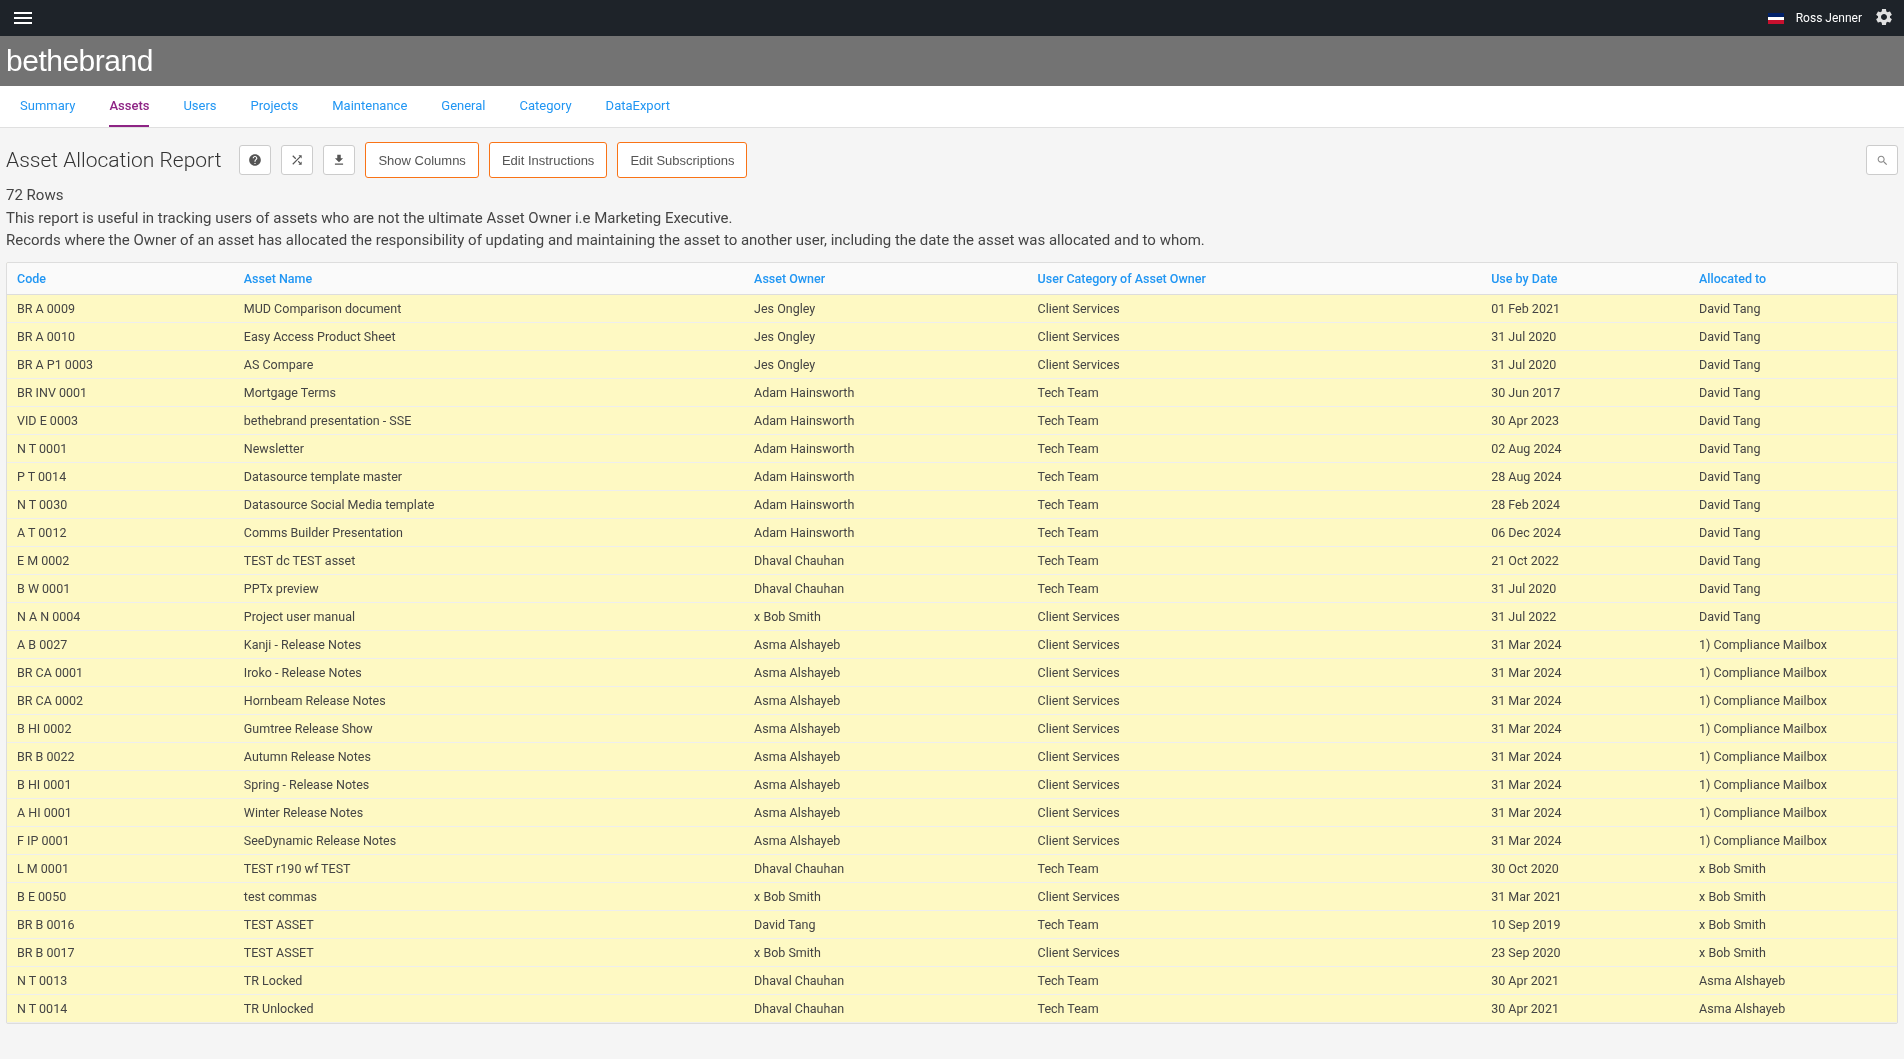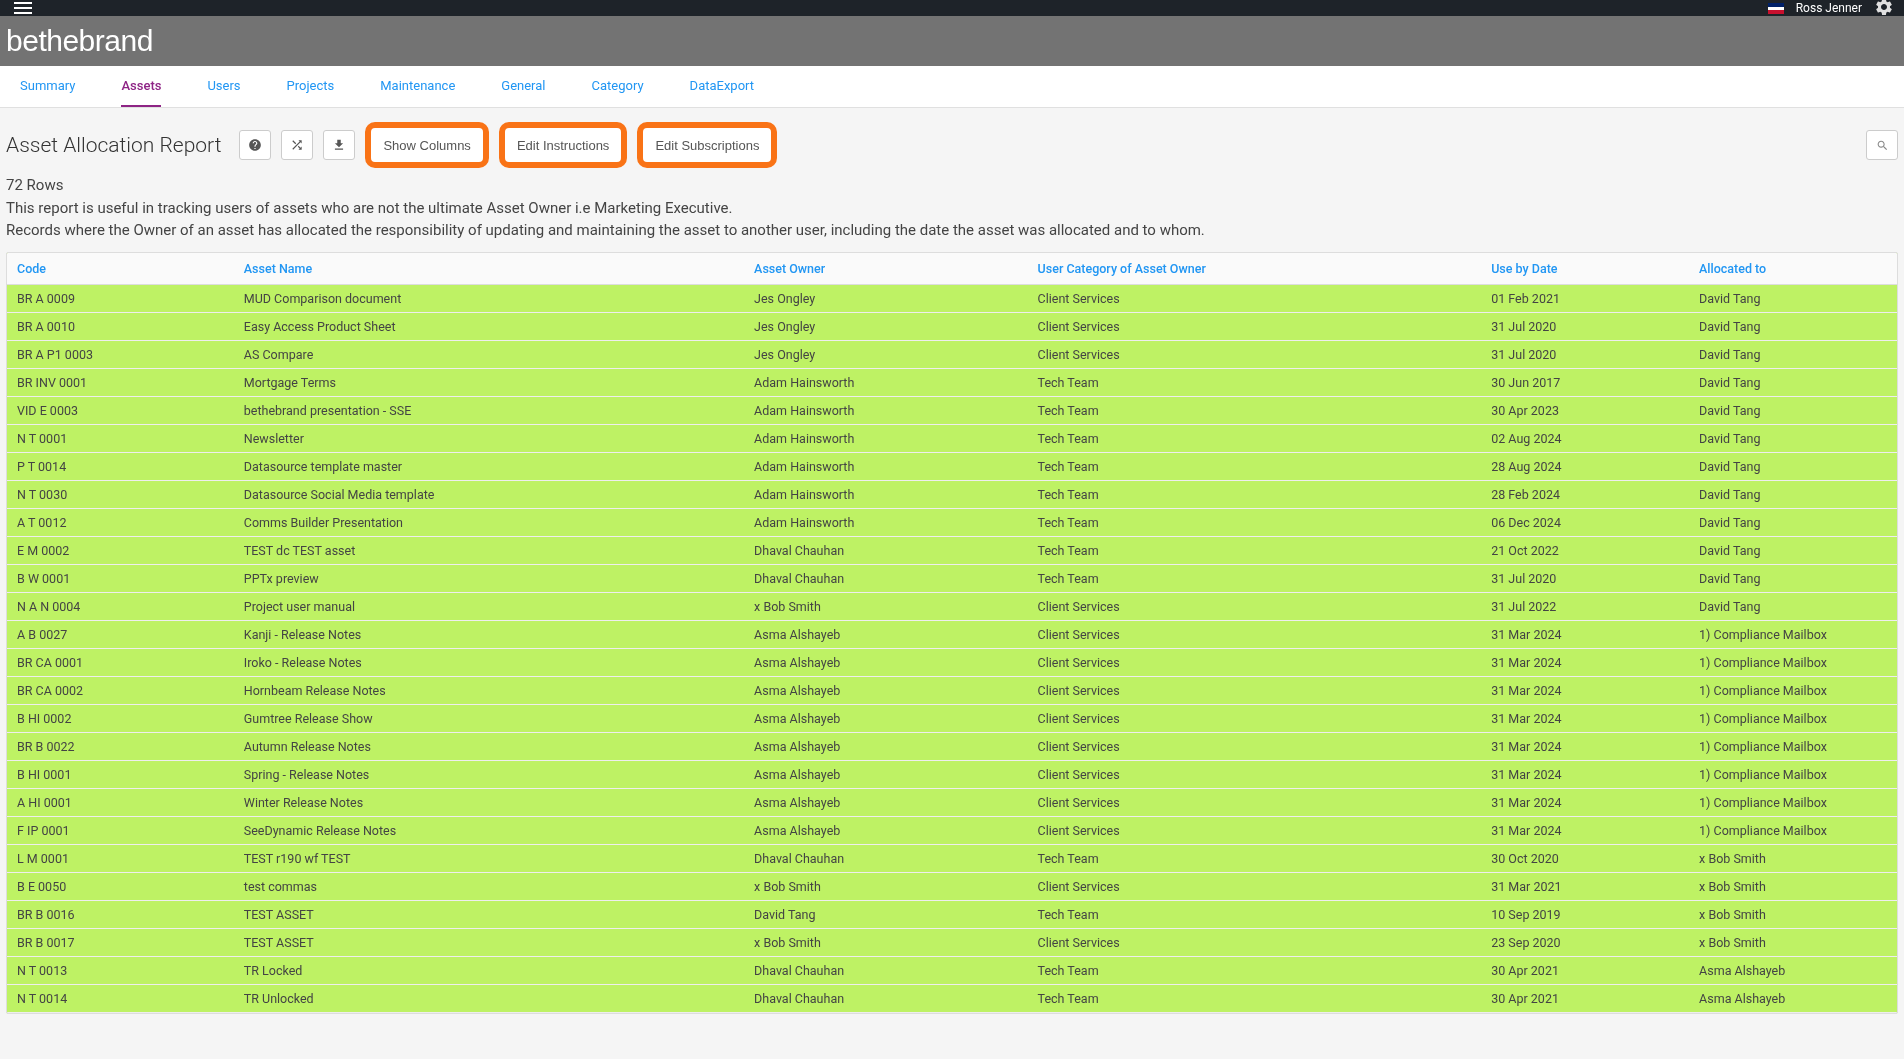--- a/index.html
+++ b/index.html
@@ -1,45 +1,45 @@
 <!DOCTYPE html>
 <html><head>
 <meta charset="utf-8">
 <style>
 * { margin: 0; padding: 0; box-sizing: border-box; }
 body { font-family: -apple-system, BlinkMacSystemFont, "Segoe UI", Roboto, Helvetica, Arial, sans-serif; font-size: 13px; color: #333; background: #f5f5f5; }
 
-.topbar { background: #1e2329; height: 16px; display: flex; align-items: center; justify-content: space-between; padding: 0 10px; color: #fff; }
+.topbar { background: #1e2329; height: 36px; display: flex; align-items: center; justify-content: space-between; padding: 0 10px; color: #fff; }
 .topbar-left { display: flex; align-items: center; gap: 10px; }
 .hamburger { display: flex; flex-direction: column; gap: 3px; cursor: pointer; padding: 4px; }
 .hamburger span { width: 18px; height: 2px; background: #fff; display: block; }
 .topbar-right { display: flex; align-items: center; gap: 12px; font-size: 12px; }
 .flag { width: 16px; height: 11px; background: linear-gradient(180deg,#012169 33%,#fff 33% 66%,#c8102e 66%); position: relative; }
 .gear-icon svg { width: 20px; height: 20px; fill: #e0e0e0; }
 
 .brandbar { background: #737373; height: 50px; display: flex; align-items: center; padding: 0 6px; }
 .brand-logo { color: #fff; font-size: 30px; font-weight: 300; letter-spacing: -0.5px; font-family: "Segoe UI Light", "Helvetica Neue", sans-serif; }
 .brand-logo .bold { font-weight: 400; }
 
-.tabs { background: #fff; border-bottom: 1px solid #e0e0e0; padding: 0 20px; display: flex; gap: 46px; }
+.tabs { background: #fff; border-bottom: 1px solid #e0e0e0; padding: 0 20px; display: flex; gap: 34px; }
 .tab { padding: 12px 0; color: #2196f3; font-size: 13px; cursor: pointer; border-bottom: 2px solid transparent; }
 .tab.active { color: #8e2485; border-bottom-color: #8e2485; font-weight: 500; }
 
 .content { padding: 14px 6px 6px 6px; }
 .title-row { display: flex; align-items: center; gap: 10px; flex-wrap: wrap; }
 .page-title { font-size: 21px; font-weight: 300; color: #333; margin-right: 8px; }
 .icon-btn { background: #fff; border: 1px solid #ccc; border-radius: 3px; width: 32px; height: 30px; display: inline-flex; align-items: center; justify-content: center; cursor: pointer; color: #555; }
 .icon-btn svg { width: 14px; height: 14px; fill: #555; }
-.text-btn { background: #fff; border: 6px solid #f97316; border-radius: 10px; height: 30px; padding: 17px 12px; display: inline-flex; align-items: center; cursor: pointer; color: #555; font-size: 13px; }
+.text-btn { background: #fff; border: 1px solid #f97316; border-radius: 3px; height: 30px; padding: 17px 12px; display: inline-flex; align-items: center; cursor: pointer; color: #555; font-size: 13px; }
 .search-box { margin-left: auto; background: #fff; border: 1px solid #ccc; border-radius: 3px; width: 32px; height: 30px; display: inline-flex; align-items: center; justify-content: center; cursor: pointer; }
 .search-box svg { width: 13px; height: 13px; fill: #888; }
 
 .meta { margin-top: 6px; font-size: 15px; color: #444; line-height: 1.5; }
 
-.table-wrap { margin-top: 10px; border: 1px solid #ddd; background: #bef264; border-radius: 2px; overflow: hidden; }
+.table-wrap { margin-top: 10px; border: 1px solid #ddd; background: #fef9c3; border-radius: 2px; overflow: hidden; }
 table { width: 100%; border-collapse: collapse; font-size: 12.5px; }
 th { text-align: left; padding: 8px 10px; font-weight: 500; color: #2196f3; border-bottom: 1px solid #ddd; background: #fafafa; cursor: pointer; }
 th:first-child, td:first-child { padding-left: 10px; }
 td { padding: 6px 10px; border-bottom: 1px solid #eee; color: #444; }
 
 .col-code { width: 12%; }
 .col-name { width: 27%; }
 .col-owner { width: 15%; }
 .col-category { width: 24%; }
 .col-date { width: 11%; }

